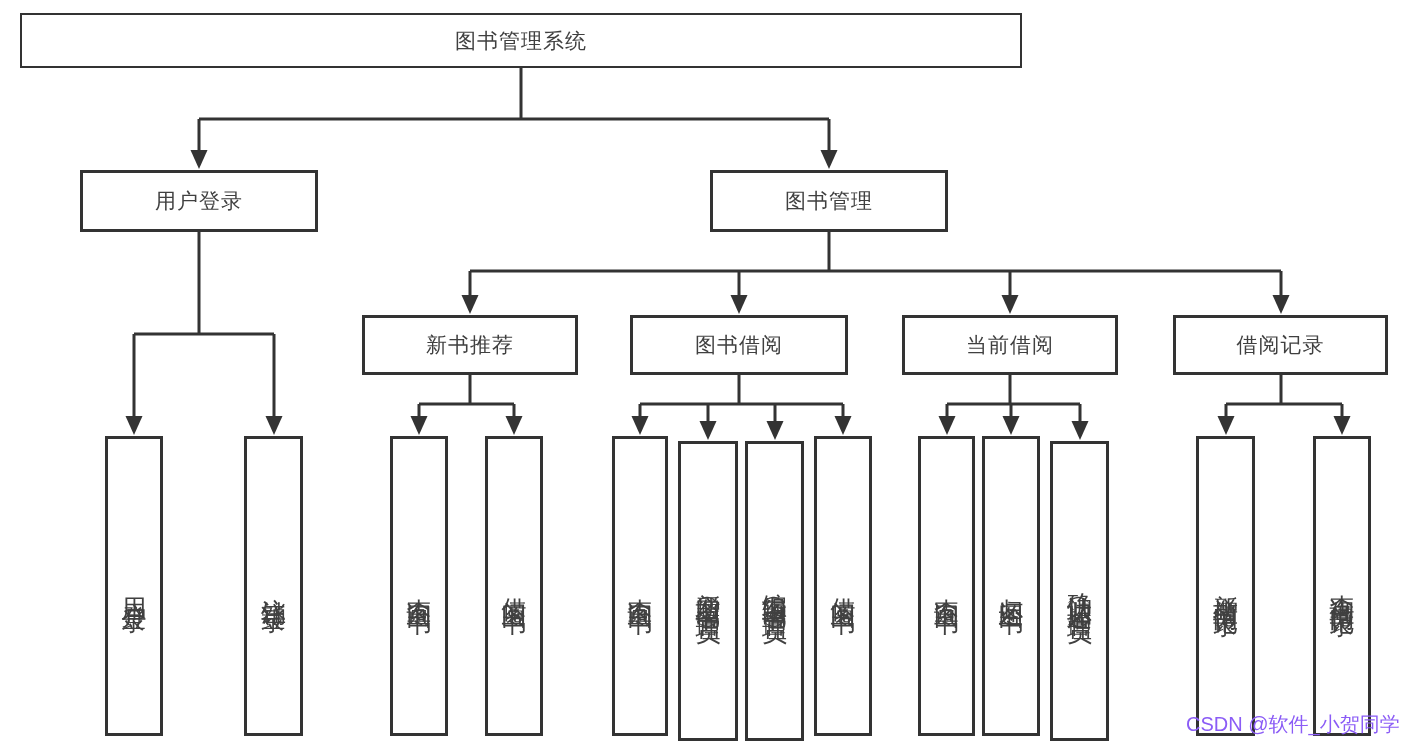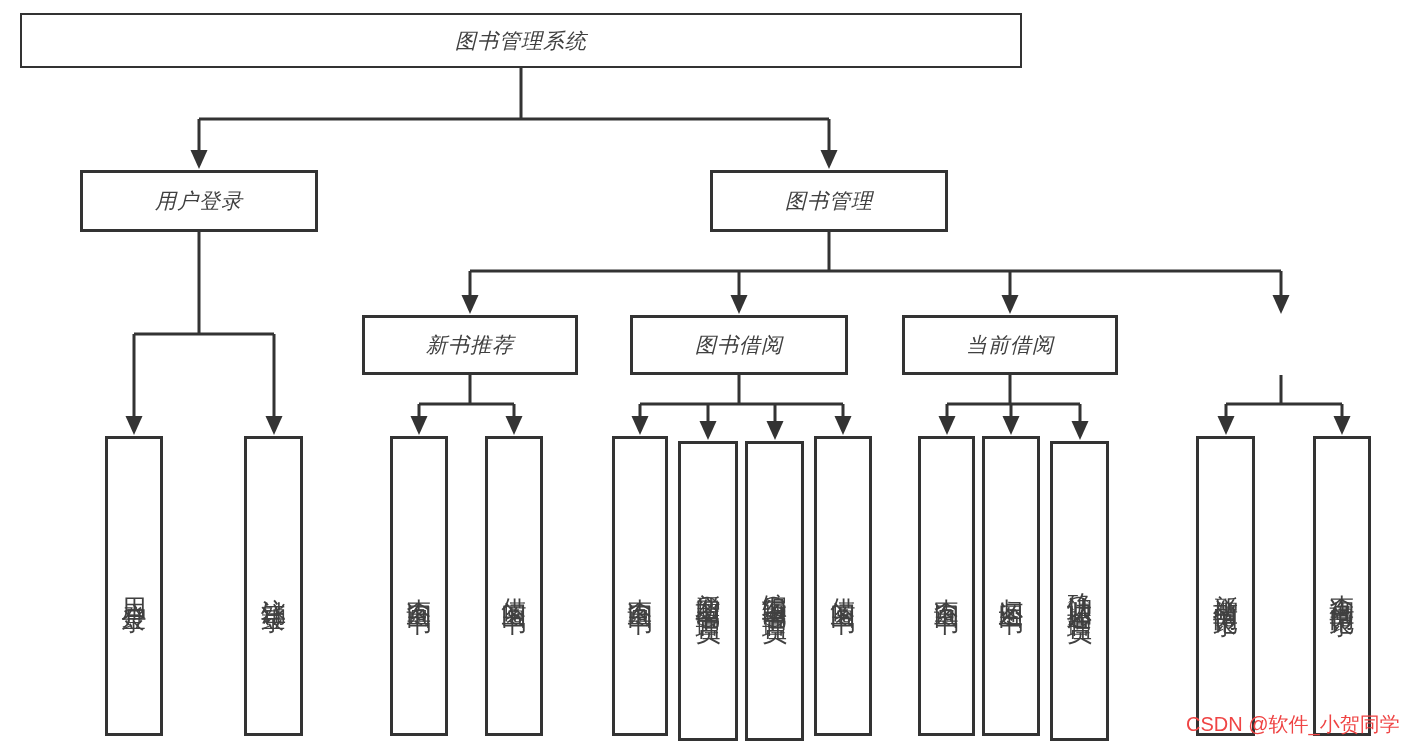--- a/index.html
+++ b/index.html
@@ -16,41 +16,40 @@
   }
   .hbox{
     position:absolute;
     box-sizing:border-box;
     border:3px solid #333333;
     background:#ffffff;
     display:flex;align-items:center;justify-content:center;
     font-size:21px;color:#404040;
     z-index:1;
     letter-spacing:1px;
-    font-style:italic;
   }
   .hbox.thin{border-width:2px;}
   .vbox{
     position:absolute;
     box-sizing:border-box;
     border:3px solid #333333;
     background:#ffffff;
     display:flex;align-items:center;justify-content:center;
     writing-mode:vertical-rl;
     text-orientation:mixed;
     font-size:25px;color:#404040;
     letter-spacing:4px;
     line-height:1;
     z-index:1;
   }
   .watermark{
     position:absolute;
     left:1186px;top:711px;
     font-size:20px;
-    color:#ef4444;
+    color:#8b5cf6;
     z-index:2;
     white-space:nowrap;
   }
 </style>
 </head>
 <body>
 
 <div id="stage">
 
   <svg id="connectors" viewBox="0 0 1405 747" xmlns="http://www.w3.org/2000/svg">
@@ -101,20 +100,21 @@
   </svg>
 
   <div class="hbox thin" style="left:20px;top:13px;width:1002px;height:55px">图书管理系统</div>
 
   <div class="hbox" style="left:80px;top:170px;width:238px;height:62px">用户登录</div>
   <div class="hbox" style="left:362px;top:315px;width:216px;height:60px">新书推荐</div>
 
   <div class="hbox" style="left:710px;top:170px;width:238px;height:62px">图书管理</div>
   <div class="hbox" style="left:902px;top:315px;width:216px;height:60px">当前借阅</div>
   <div class="hbox" style="left:630px;top:315px;width:218px;height:60px">图书借阅</div>
+  <div class="hbox" style="left:1173px;top:315px;width:215px;height:60px">借阅记录</div>
 
   <div class="vbox" style="left:105px;top:436px;width:58px;height:300px">用户登录</div>
   <div class="vbox" style="left:244px;top:436px;width:59px;height:300px">注销登录</div>
 
   <div class="vbox" style="left:390px;top:436px;width:58px;height:300px">查询图书</div>
   <div class="vbox" style="left:485px;top:436px;width:58px;height:300px">借阅图书</div>
 
   <div class="vbox" style="left:612px;top:436px;width:56px;height:300px">查询图书</div>
   <div class="vbox" style="left:678px;top:441px;width:60px;height:300px">新增图书（管理员）</div>
   <div class="vbox" style="left:745px;top:441px;width:59px;height:300px">编辑图书（管理员）</div>

